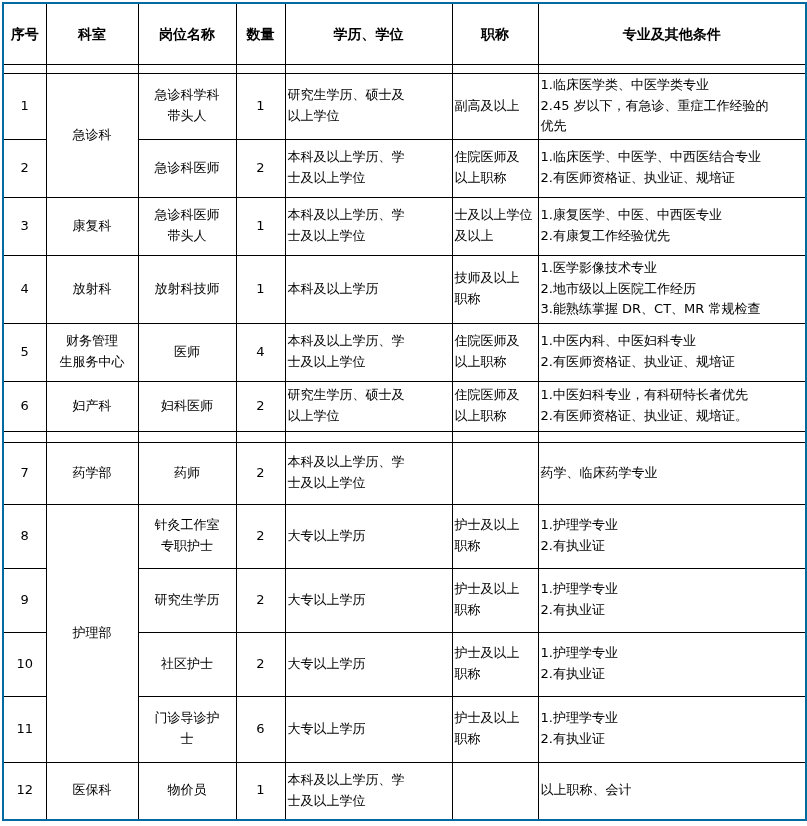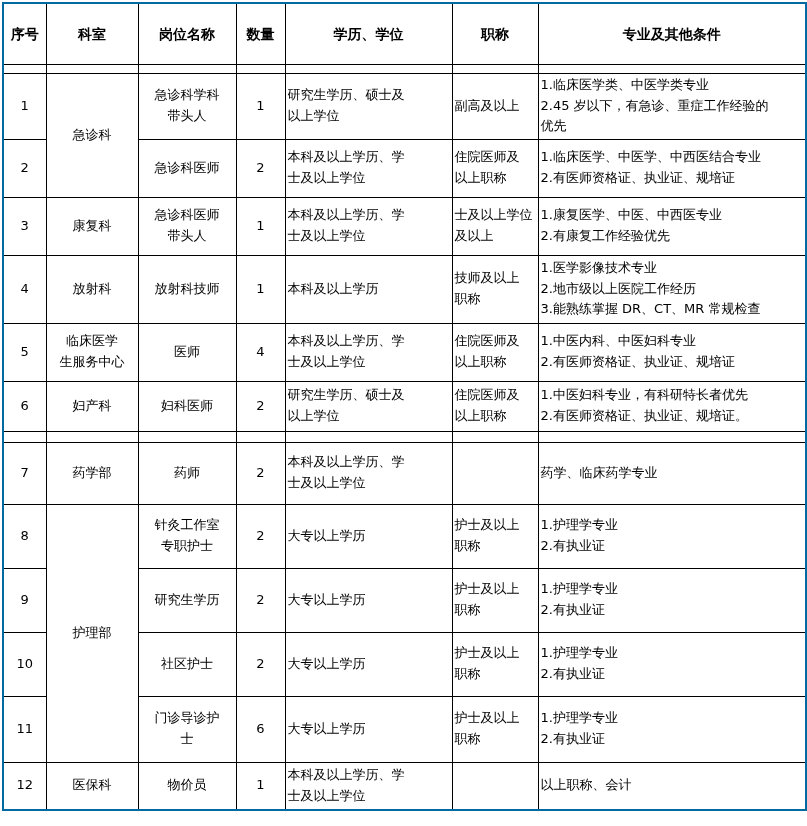--- a/index.html
+++ b/index.html
@@ -116,21 +116,21 @@
     <td class="l">本科及以上学历</td>
     <td class="l">技师及以上
 职称</td>
     <td class="l">1.医学影像技术专业
 2.地市级以上医院工作经历
 3.能熟练掌握 DR、CT、MR 常规检查</td>
   </tr>
 
   <tr style="height:58px">
     <td class="c">5</td>
-    <td class="c">临床医学
+    <td class="c">财务管理
 生服务中心</td>
     <td class="c">医师</td>
     <td class="c">4</td>
     <td class="l">本科及以上学历、学
 士及以上学位</td>
     <td class="l">住院医师及
 以上职称</td>
     <td class="l">1.中医内科、中医妇科专业
 2.有医师资格证、执业证、规培证</td>
   </tr>
@@ -209,21 +209,21 @@
     <td class="c">门诊导诊护
 士</td>
     <td class="c">6</td>
     <td class="l">大专以上学历</td>
     <td class="l">护士及以上
 职称</td>
     <td class="l">1.护理学专业
 2.有执业证</td>
   </tr>
 
-  <tr style="height:48px">
+  <tr style="height:58px">
     <td class="c">12</td>
     <td class="c">医保科</td>
     <td class="c">物价员</td>
     <td class="c">1</td>
     <td class="l">本科及以上学历、学
 士及以上学位</td>
     <td class="l"></td>
     <td class="l">以上职称、会计</td>
   </tr>
 </tbody>

